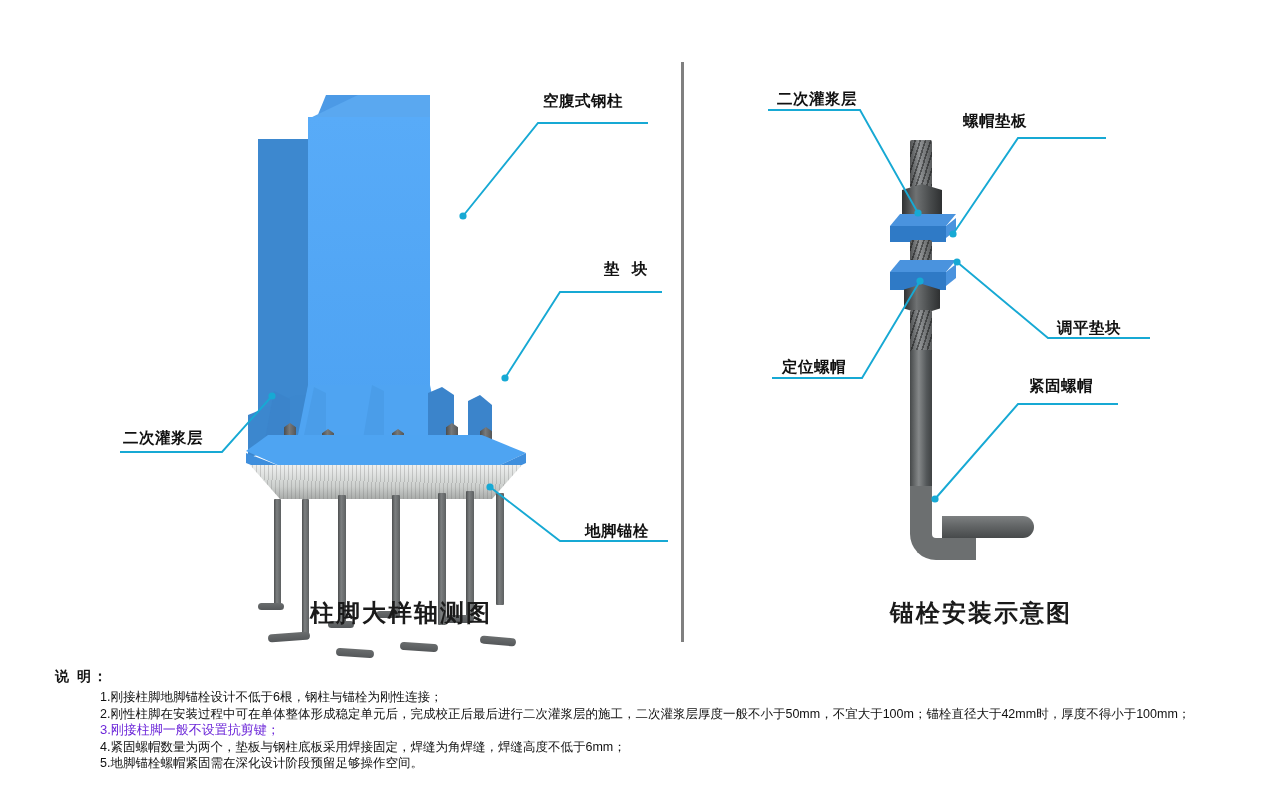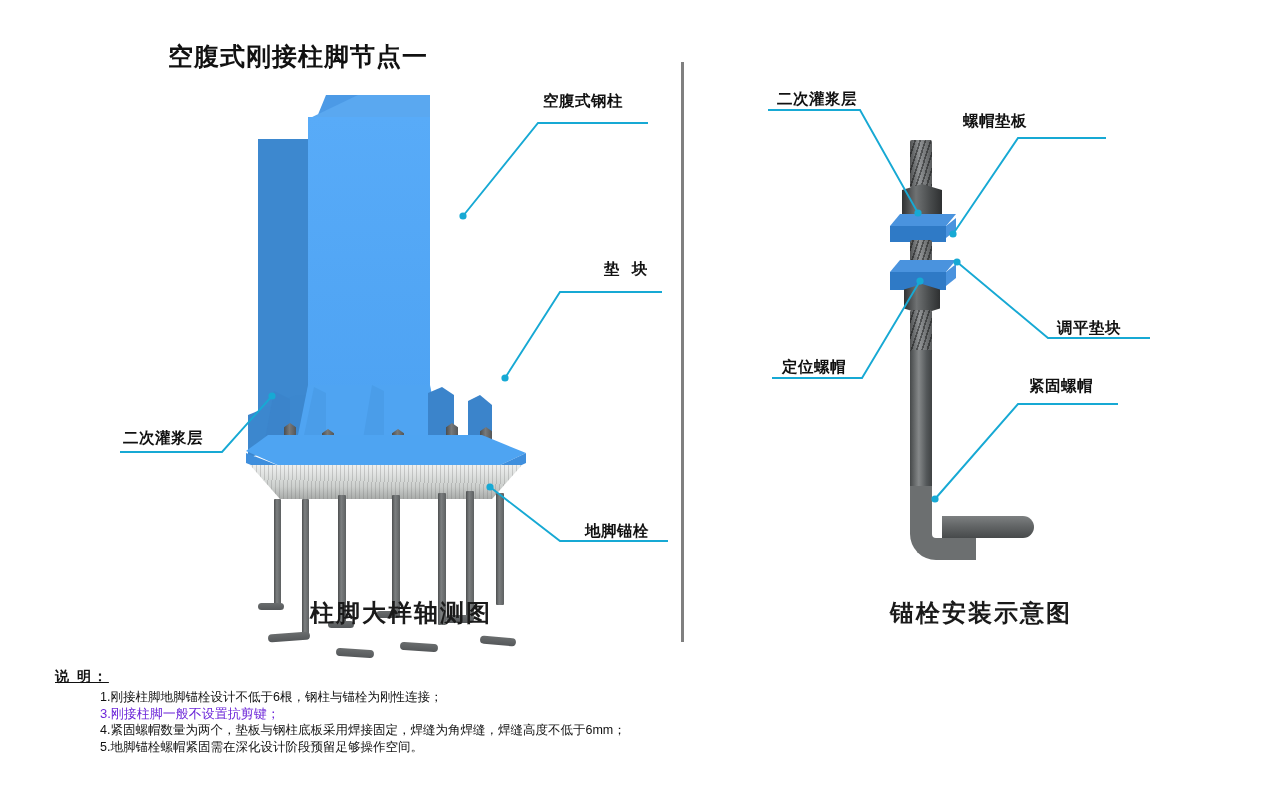--- a/index.html
+++ b/index.html
@@ -233,21 +233,20 @@
     border-style: solid;
     border-color: #6c6f70;
     background: transparent;
   }
 </style>
 </head>
 <body>
 
 <div id="page">
 
-  <div class="title">空腹式刚接柱脚节点一</div>
 
   <div class="divider"></div>
 
   <div class="stage-left">
 
     <div class="col-top"></div>
     <div class="col-top2"></div>
     <div class="col-left"></div>
     <div class="col-front"></div>
 
@@ -369,22 +368,23 @@
   <div class="lbl" style="left:777px; top:89px;">二次灌浆层</div>
   <div class="lbl" style="left:963px; top:111px;">螺帽垫板</div>
   <div class="lbl" style="left:1057px; top:318px;">调平垫块</div>
   <div class="lbl" style="left:782px; top:357px;">定位螺帽</div>
   <div class="lbl" style="left:1029px; top:376px;">紧固螺帽</div>
 
   <div class="caption caption-left">柱脚大样轴测图</div>
   <div class="caption caption-right">锚栓安装示意图</div>
 
   <div style="position:absolute; left:55px; top:668px; width:1180px;">
-    <div style="font-size:14px; font-weight:bold; color:#111; letter-spacing:2px;text-decoration:underline;">说 明：</div>
+    <div style="font-size:14px; font-weight:bold; color:#111; letter-spacing:2px;">说 明：</div>
     <div style="margin-top:3px; padding-left:45px;">
       <div style="font-size:12.5px; color:#111; line-height:16.5px; white-space:nowrap;">1.刚接柱脚地脚锚栓设计不低于6根，钢柱与锚栓为刚性连接；</div>
+      <div style="font-size:12.5px; color:#111; line-height:16.5px; white-space:nowrap;">2.刚性柱脚在安装过程中可在单体整体形成稳定单元后，完成校正后最后进行二次灌浆层的施工，二次灌浆层厚度一般不小于50mm，不宜大于100m；锚栓直径大于42mm时，厚度不得小于100mm；</div>
       <div style="font-size:13px; color:#6d28d9; line-height:16.5px; white-space:nowrap;">3.刚接柱脚一般不设置抗剪键；</div>
       <div style="font-size:12.5px; color:#111; line-height:16.5px; white-space:nowrap;">4.紧固螺帽数量为两个，垫板与钢柱底板采用焊接固定，焊缝为角焊缝，焊缝高度不低于6mm；</div>
       <div style="font-size:12.5px; color:#111; line-height:16.5px; white-space:nowrap;">5.地脚锚栓螺帽紧固需在深化设计阶段预留足够操作空间。</div>
     </div>
   </div>
 
 </div>
 
 </body></html>

